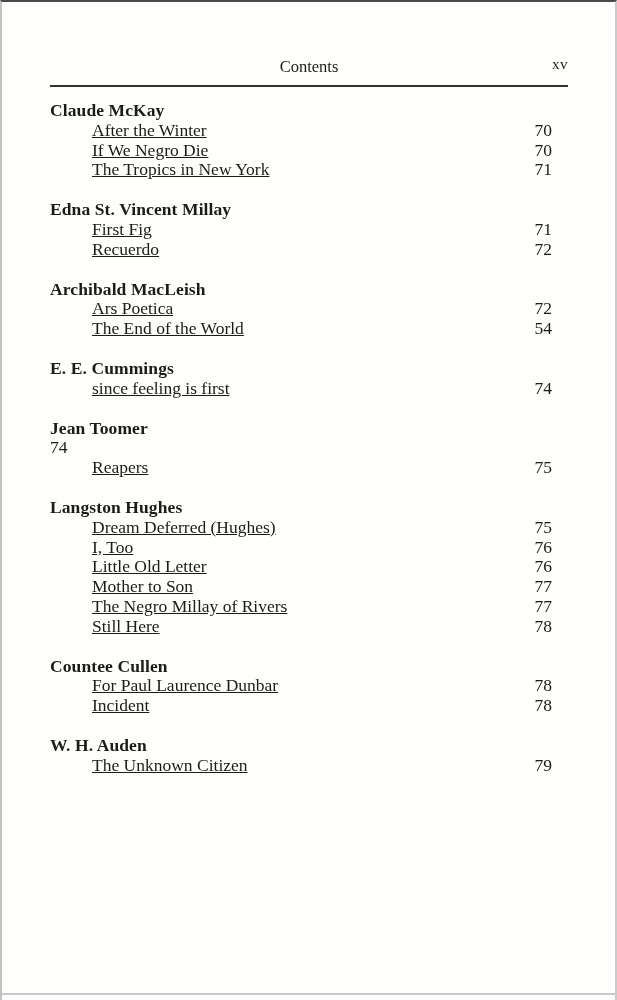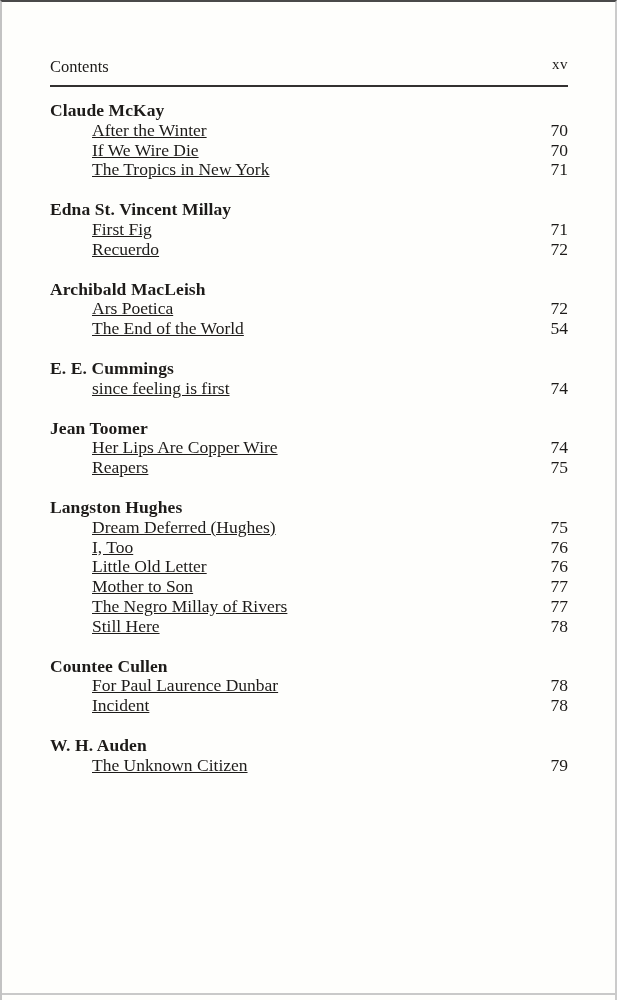--- a/index.html
+++ b/index.html
@@ -17,20 +17,21 @@
     border-top: 2px solid #4a4a4a;
     border-left: 2px solid #c3c3c3;
     border-right: 2px solid #cbcbcb;
     padding: 56px 47px 0 48px;
     font-family: "Liberation Serif", serif;
     color: #1d1b19;
     overflow: hidden;
   }
   .page-header {
     position: relative;
+    text-align: center;
     font-size: 16.5px;
     line-height: 18px;
     height: 20px;
   }
   .folio {
     position: absolute;
     right: 0;
     bottom: 5px;
     font-size: 15px;
     letter-spacing: 0.5px;
@@ -38,21 +39,21 @@
   .header-rule {
     height: 0;
     border-bottom: 2px solid #333130;
     margin-top: 7px;
     margin-bottom: 0;
   }
   .toc {
     margin-top: 14px;
   }
   .toc-section {
-    margin: 0 0 20px 0;
+    margin: 0 16px 20px 0;
   }
   .author {
     margin: 0;
     font-size: 17.5px;
     font-weight: bold;
     line-height: 19.8px;
     letter-spacing: 0.1px;
   }
   .entry {
     display: flex;
@@ -93,21 +94,21 @@
   <main class="toc" id="toc">
   <section class="toc-section">
     <h2 class="author">Claude McKay</h2>
 
   <div class="entry">
     <span class="entry-title">After the Winter</span>
     <span class="entry-page">70</span>
   </div>
 
   <div class="entry">
-    <span class="entry-title">If We Wire Die</span>
+    <span class="entry-title">If We Negro Die</span>
     <span class="entry-page">70</span>
   </div>
 
   <div class="entry">
     <span class="entry-title">The Tropics in New York</span>
     <span class="entry-page">71</span>
   </div>
 </section>
 
   <section class="toc-section">
@@ -144,21 +145,20 @@
   <div class="entry">
     <span class="entry-title">since feeling is first</span>
     <span class="entry-page">74</span>
   </div>
 </section>
 
   <section class="toc-section">
     <h2 class="author">Jean Toomer</h2>
 
   <div class="entry">
-    <span class="entry-title">Her Lips Are Copper Wire</span>
     <span class="entry-page">74</span>
   </div>
 
   <div class="entry">
     <span class="entry-title">Reapers</span>
     <span class="entry-page">75</span>
   </div>
 </section>
 
   <section class="toc-section">

